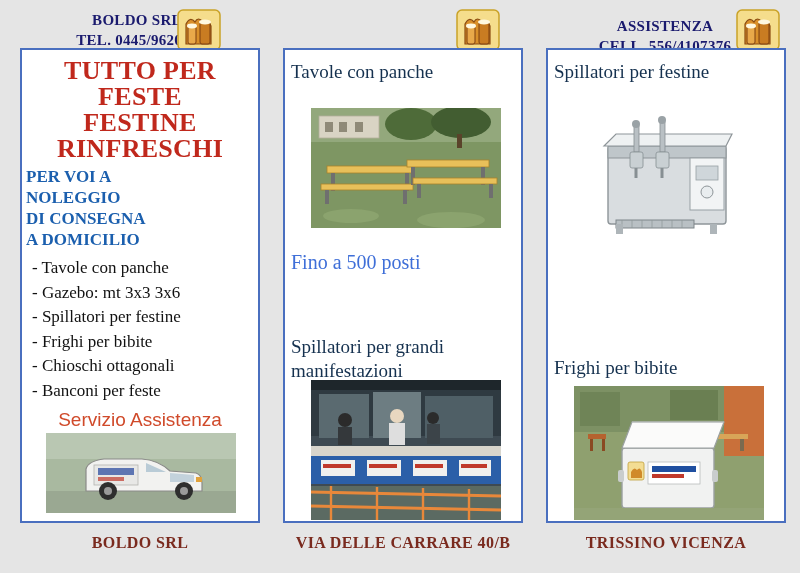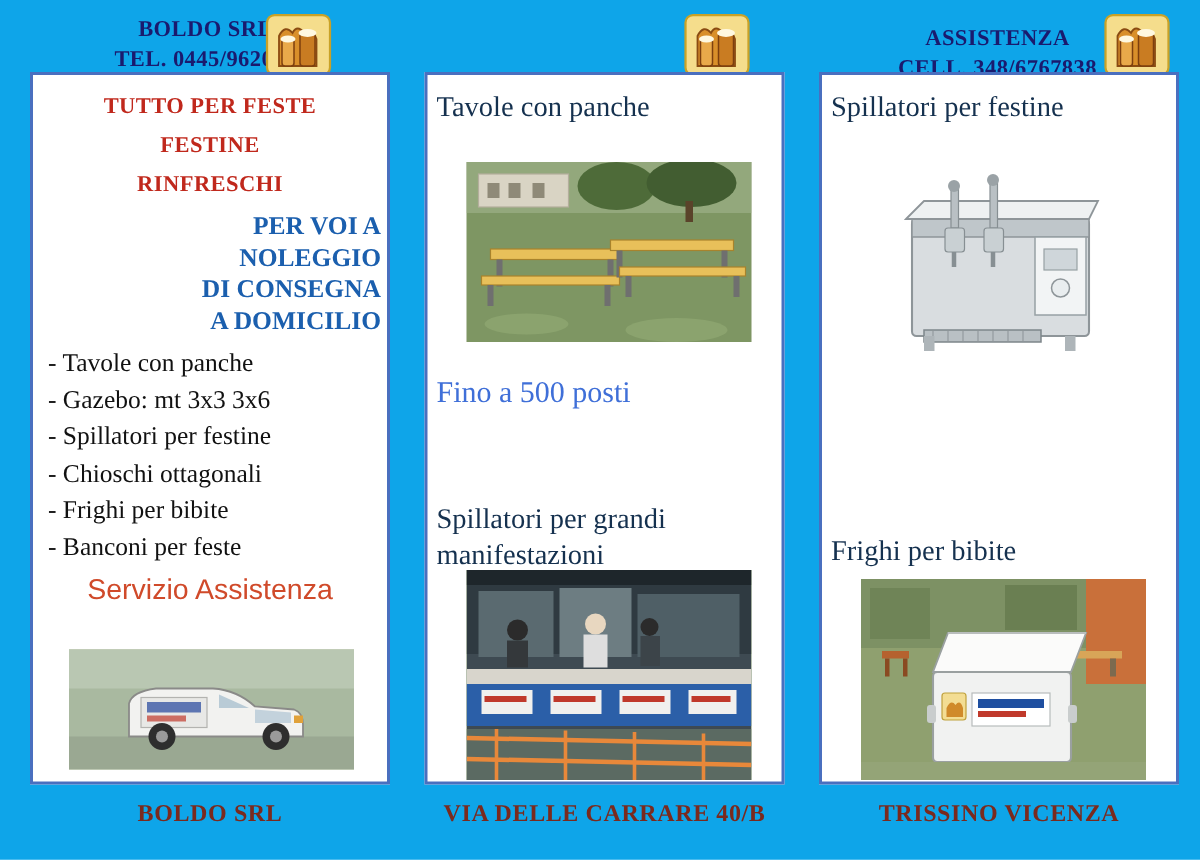--- a/index.html
+++ b/index.html
@@ -10,21 +10,21 @@
     width: 800px;
     height: 573px;
     background: #ffffff;
     font-family: "Liberation Serif", serif;
     overflow: hidden;
   }
   .page {
     position: relative;
     width: 800px;
     height: 573px;
-    background: #0ea5e9;
+    background: #e5e5e5;
   }
 
   
   .panel {
     position: absolute;
     border: 2px solid #4a6fbf;
     background: #ffffff;
     box-sizing: border-box;
   }
 
@@ -57,27 +57,27 @@
     color: #7a2a1e;
     font-family: "Liberation Serif", serif;
     letter-spacing: .4px;
   }
 
   
   .l-title {
     text-align: center;
     color: #c0281c;
     font-weight: bold;
-    font-size: 15px;
+    font-size: 26px;
     line-height: 26px;
     margin: 8px 4px 2px 4px;
     letter-spacing: .3px;
   }
   .l-sub {
-    text-align: right;
+    text-align: left;
     color: #1b5fae;
     font-weight: bold;
     font-size: 17px;
     line-height: 21px;
     margin: 4px 4px 6px 4px;
   }
   .l-list {
     margin: 2px 0 0 10px;
     font-size: 17px;
     line-height: 24.5px;
@@ -157,21 +157,21 @@
       <path d="M10 16 q4 -8 9 -2 q3 -6 8 0 q5 -4 8 4 v18 h-25 z" fill="#d98f2a" stroke="#8a4b12" stroke-width="1.2"></path>
       <rect x="12" y="18" width="8" height="18" rx="2" fill="#e9a94a" stroke="#7d3f0e" stroke-width="1"></rect>
       <rect x="24" y="14" width="10" height="22" rx="2" fill="#c97c22" stroke="#7d3f0e" stroke-width="1"></rect>
       <ellipse cx="16" cy="18" rx="5" ry="2.4" fill="#fff8e0"></ellipse>
       <ellipse cx="29" cy="14" rx="6" ry="2.6" fill="#fff8e0"></ellipse>
     </svg>
   </div>
 
   <div class="hdr" style="left:560px; top:16px; width:210px;">
     <span>ASSISTENZA</span>
-    <span class="ln2">CELL. 348/6767838</span>
+    <span class="ln2">CELL. 556/4107376</span>
   </div>
   <div class="logo" style="left:735px; top:8px;">
     <svg width="46" height="44" viewBox="0 0 46 44">
       <rect x="2" y="2" width="42" height="40" rx="5" fill="#f5dd8c" stroke="#c9a227" stroke-width="1.5"></rect>
       <path d="M10 16 q4 -8 9 -2 q3 -6 8 0 q5 -4 8 4 v18 h-25 z" fill="#d98f2a" stroke="#8a4b12" stroke-width="1.2"></path>
       <rect x="12" y="18" width="8" height="18" rx="2" fill="#e9a94a" stroke="#7d3f0e" stroke-width="1"></rect>
       <rect x="24" y="14" width="10" height="22" rx="2" fill="#c97c22" stroke="#7d3f0e" stroke-width="1"></rect>
       <ellipse cx="16" cy="18" rx="5" ry="2.4" fill="#fff8e0"></ellipse>
       <ellipse cx="29" cy="14" rx="6" ry="2.6" fill="#fff8e0"></ellipse>
     </svg>
@@ -189,22 +189,22 @@
       <div>PER VOI A</div>
       <div>NOLEGGIO</div>
       <div>DI CONSEGNA</div>
       <div>A DOMICILIO</div>
     </div>
 
     <div class="l-list">
       <div>- Tavole con panche</div>
       <div>- Gazebo: mt 3x3 3x6</div>
       <div>- Spillatori per festine</div>
+      <div>- Frighi per bibite</div>
       <div>- Chioschi ottagonali</div>
-      <div>- Frighi per bibite</div>
       <div>- Banconi per feste</div>
     </div>
 
     <div class="l-assist">Servizio Assistenza</div>
 
     <div class="photo" style="position:absolute; left:24px; top:383px; width:190px; height:80px;">
       <svg width="190" height="80" viewBox="0 0 190 80">
         <rect x="0" y="0" width="190" height="80" fill="#a9b9a0"></rect>
         <rect x="0" y="0" width="190" height="26" fill="#b9c7b2"></rect>
         <rect x="0" y="58" width="190" height="22" fill="#9aa892"></rect>

